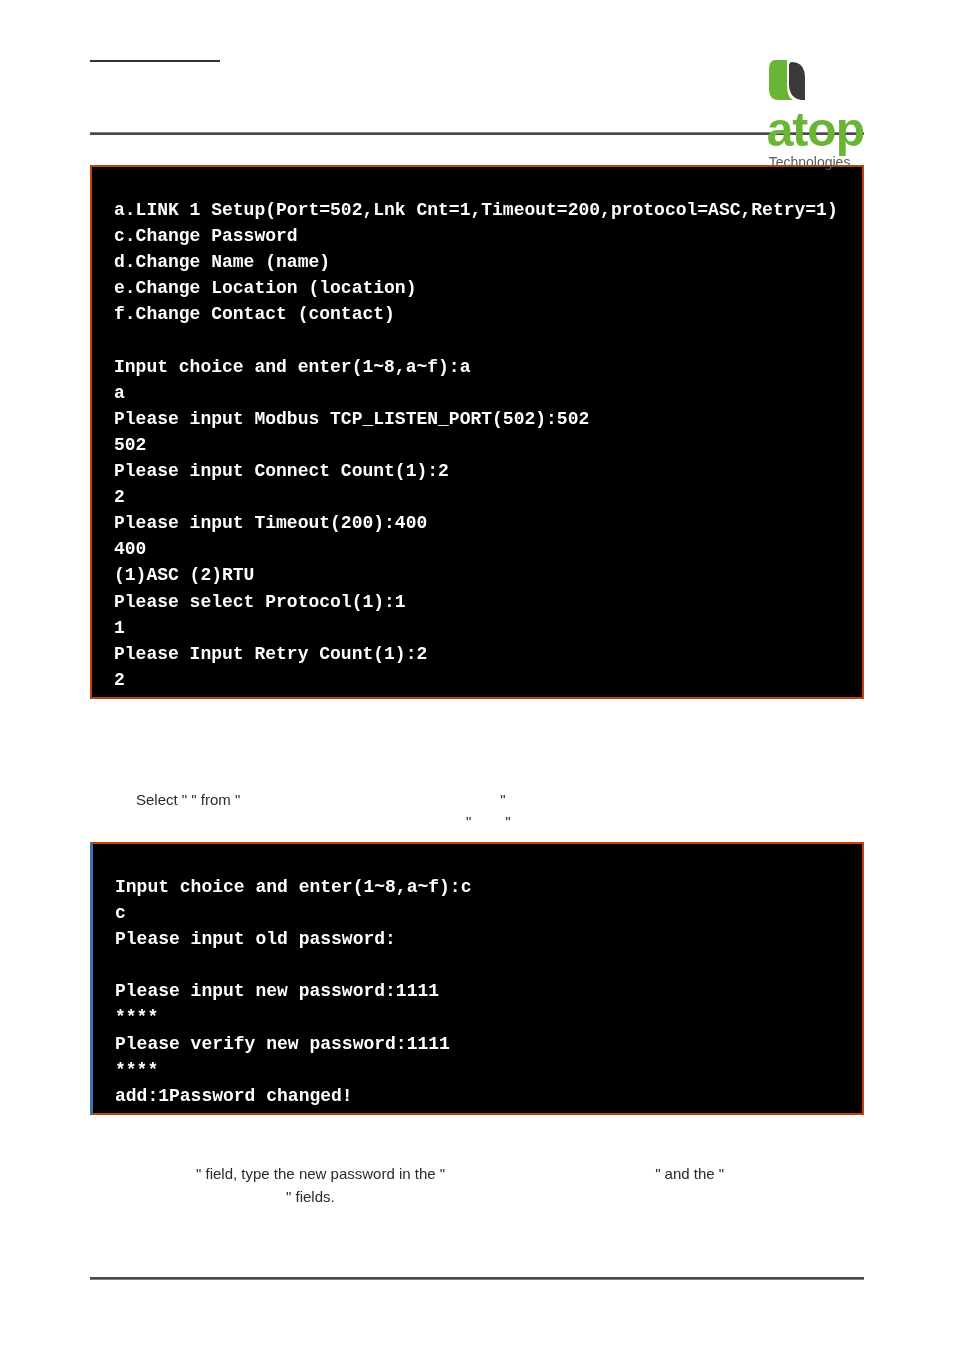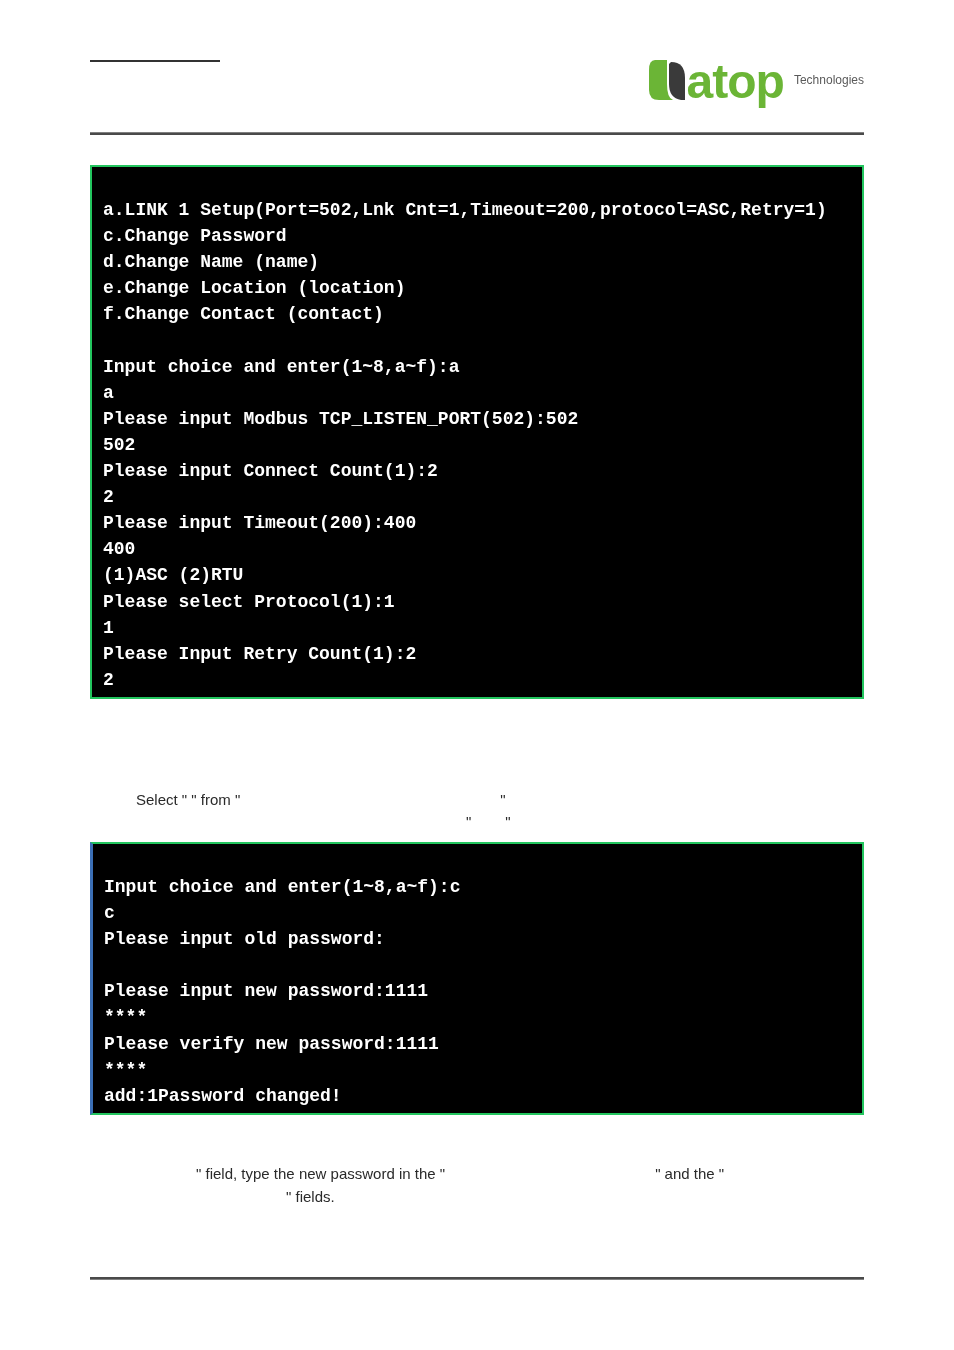--- a/index.html
+++ b/index.html
@@ -15,53 +15,54 @@
   .header-rule {
     width: 130px;
     border-bottom: 2px solid #333;
     margin-bottom: 6px;
   }
   .logo-wrap {
     position: absolute;
     top: 58px;
     right: 90px;
     display: flex;
-    align-items: center;
+    align-items: flex-start;
+    flex-direction: column;
   }
   .logo-text {
     font-family: Arial, sans-serif;
     font-weight: 900;
     font-size: 48px;
     color: #6bb536;
     letter-spacing: -1px;
     line-height: 1;
   }
   .logo-sub {
-    font-size: 12px;
+    font-size: 14px;
     color: #5a5a5a;
-    margin-left: 10px;
+    margin-left: 2px;
     margin-bottom: 4px;
   }
   .logo-shape {
     display: inline-block;
     vertical-align: baseline;
   }
   .top-sep {
     margin-top: 70px;
     height: 3px;
     background: linear-gradient(to bottom, #808080 0%, #808080 50%, #4a4a4a 50%, #4a4a4a 100%);
   }
   .terminal {
     background: #000;
     color: #fff;
     font-family: "Consolas", "Courier New", monospace;
     font-size: 18px;
     line-height: 1.45;
-    padding: 4px 11px;
-    border: 2px solid #22c55e;
+    padding: 4px 22px;
+    border: 2px solid #c2410c;
     white-space: pre;
     margin: 30px 0 0 0;
     font-weight: bold;
     overflow: hidden;
   }
   .section-gap { height: 90px; }
   .body-text {
     font-size: 15px;
     color: #2a2a2a;
     margin-left: 46px;

